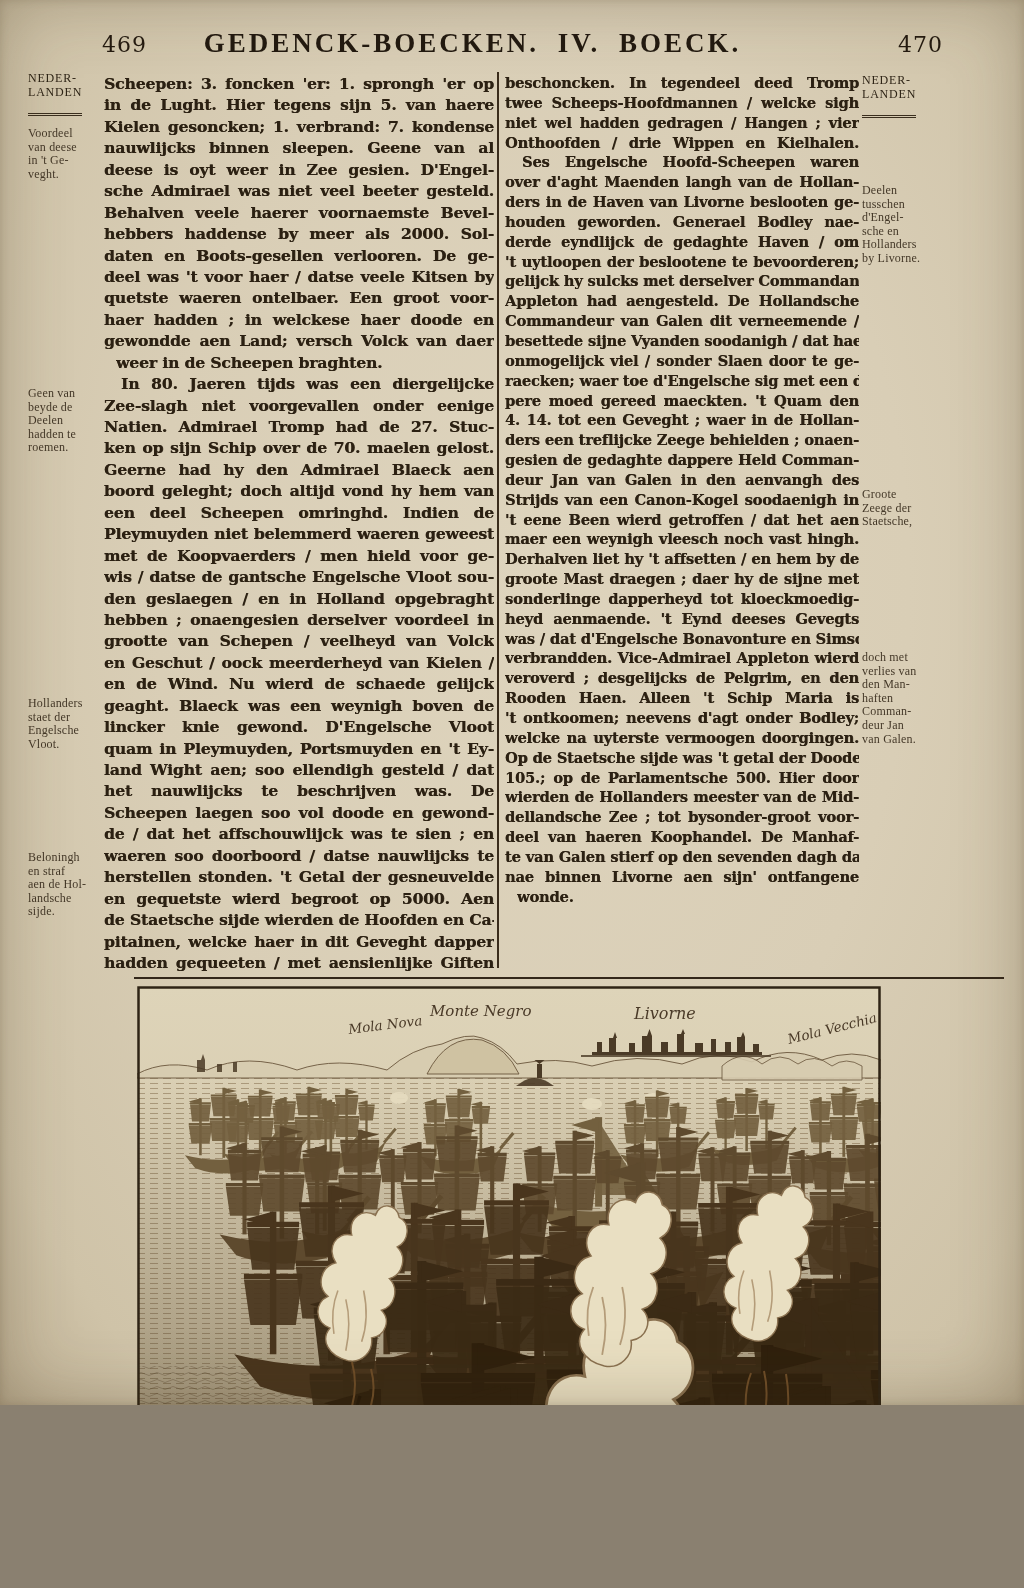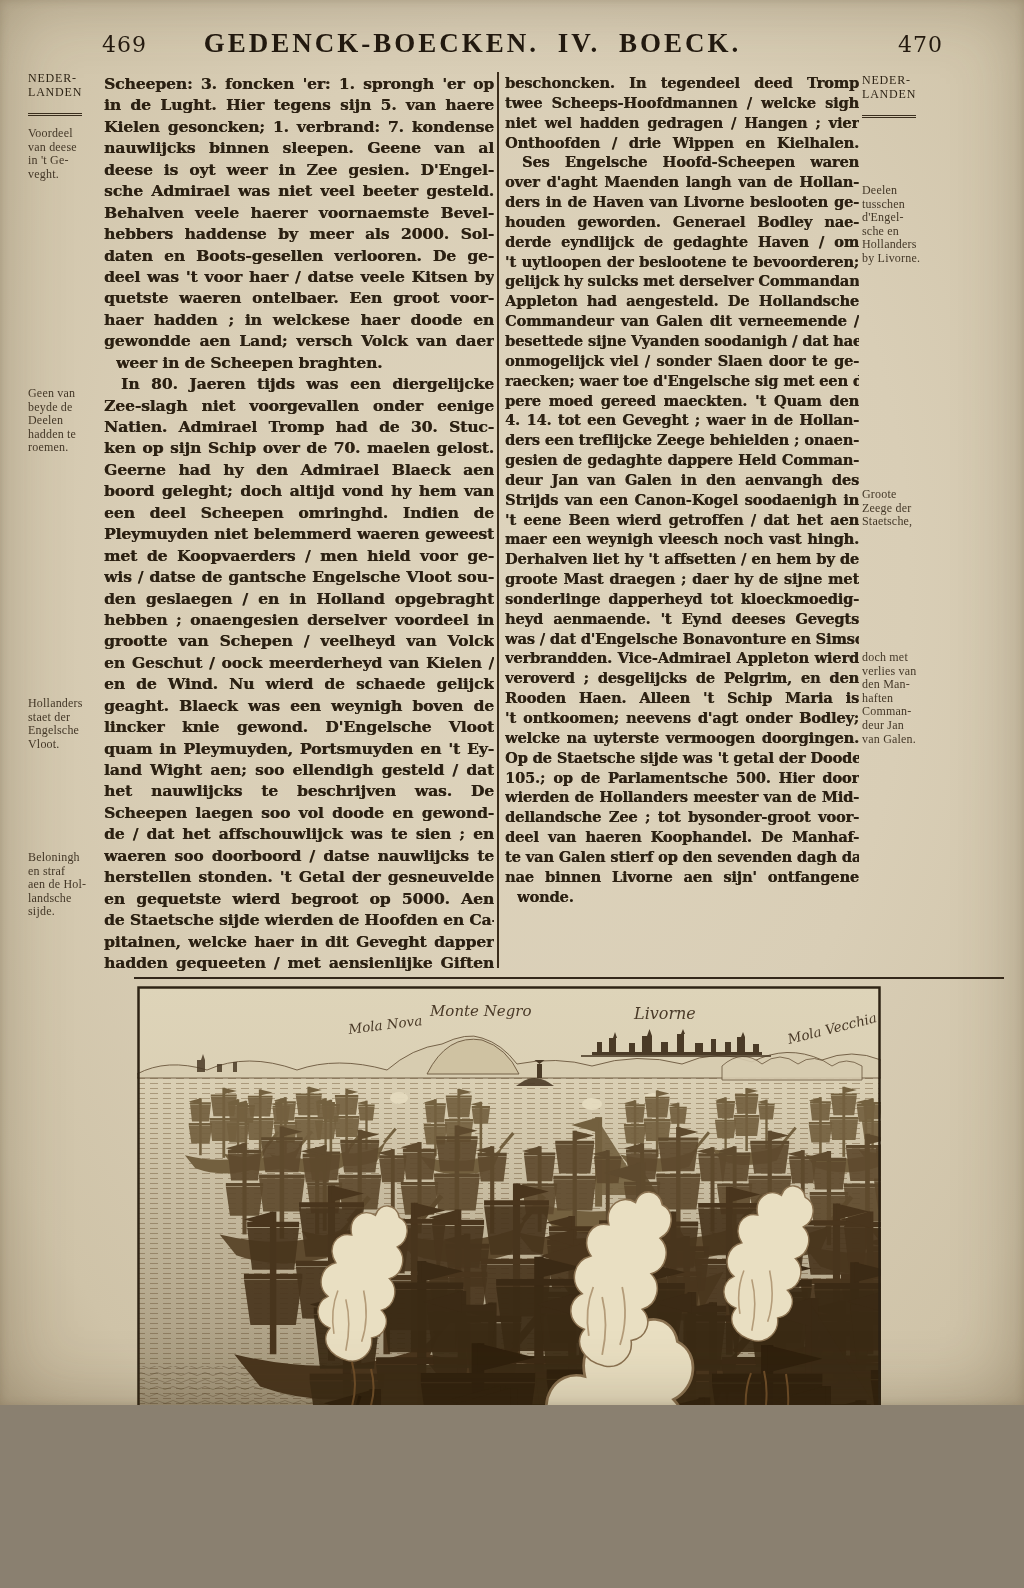--- a/index.html
+++ b/index.html
@@ -140,21 +140,21 @@
       <div class="bodyline">Behalven veele haerer voornaemste Bevel-</div>
       <div class="bodyline">hebbers haddense by meer als 2000. Sol-</div>
       <div class="bodyline">daten en Boots-gesellen verlooren. De ge-</div>
       <div class="bodyline">deel was 't voor haer / datse veele Kitsen by</div>
       <div class="bodyline">quetste waeren ontelbaer. Een groot voor-</div>
       <div class="bodyline">haer hadden ; in welckese haer doode en</div>
       <div class="bodyline">gewondde aen Land; versch Volck van daer</div>
       <div class="bodyline endline">weer in de Scheepen braghten.</div>
       <div class="bodyline indent">In 80. Jaeren tijds was een diergelijcke</div>
       <div class="bodyline">Zee-slagh niet voorgevallen onder eenige</div>
-      <div class="bodyline">Natien. Admirael Tromp had de 30. Stuc-</div>
+      <div class="bodyline">Natien. Admirael Tromp had de 27. Stuc-</div>
       <div class="bodyline">ken op sijn Schip over de 70. maelen gelost.</div>
       <div class="bodyline">Geerne had hy den Admirael Blaeck aen</div>
       <div class="bodyline">boord geleght; doch altijd vond hy hem van</div>
       <div class="bodyline">een deel Scheepen omringhd. Indien de</div>
       <div class="bodyline">Pleymuyden niet belemmerd waeren geweest</div>
       <div class="bodyline">met de Koopvaerders / men hield voor ge-</div>
       <div class="bodyline">wis / datse de gantsche Engelsche Vloot sou-</div>
       <div class="bodyline">den geslaegen / en in Holland opgebraght</div>
       <div class="bodyline">hebben ; onaengesien derselver voordeel in</div>
       <div class="bodyline">grootte van Schepen / veelheyd van Volck</div>

